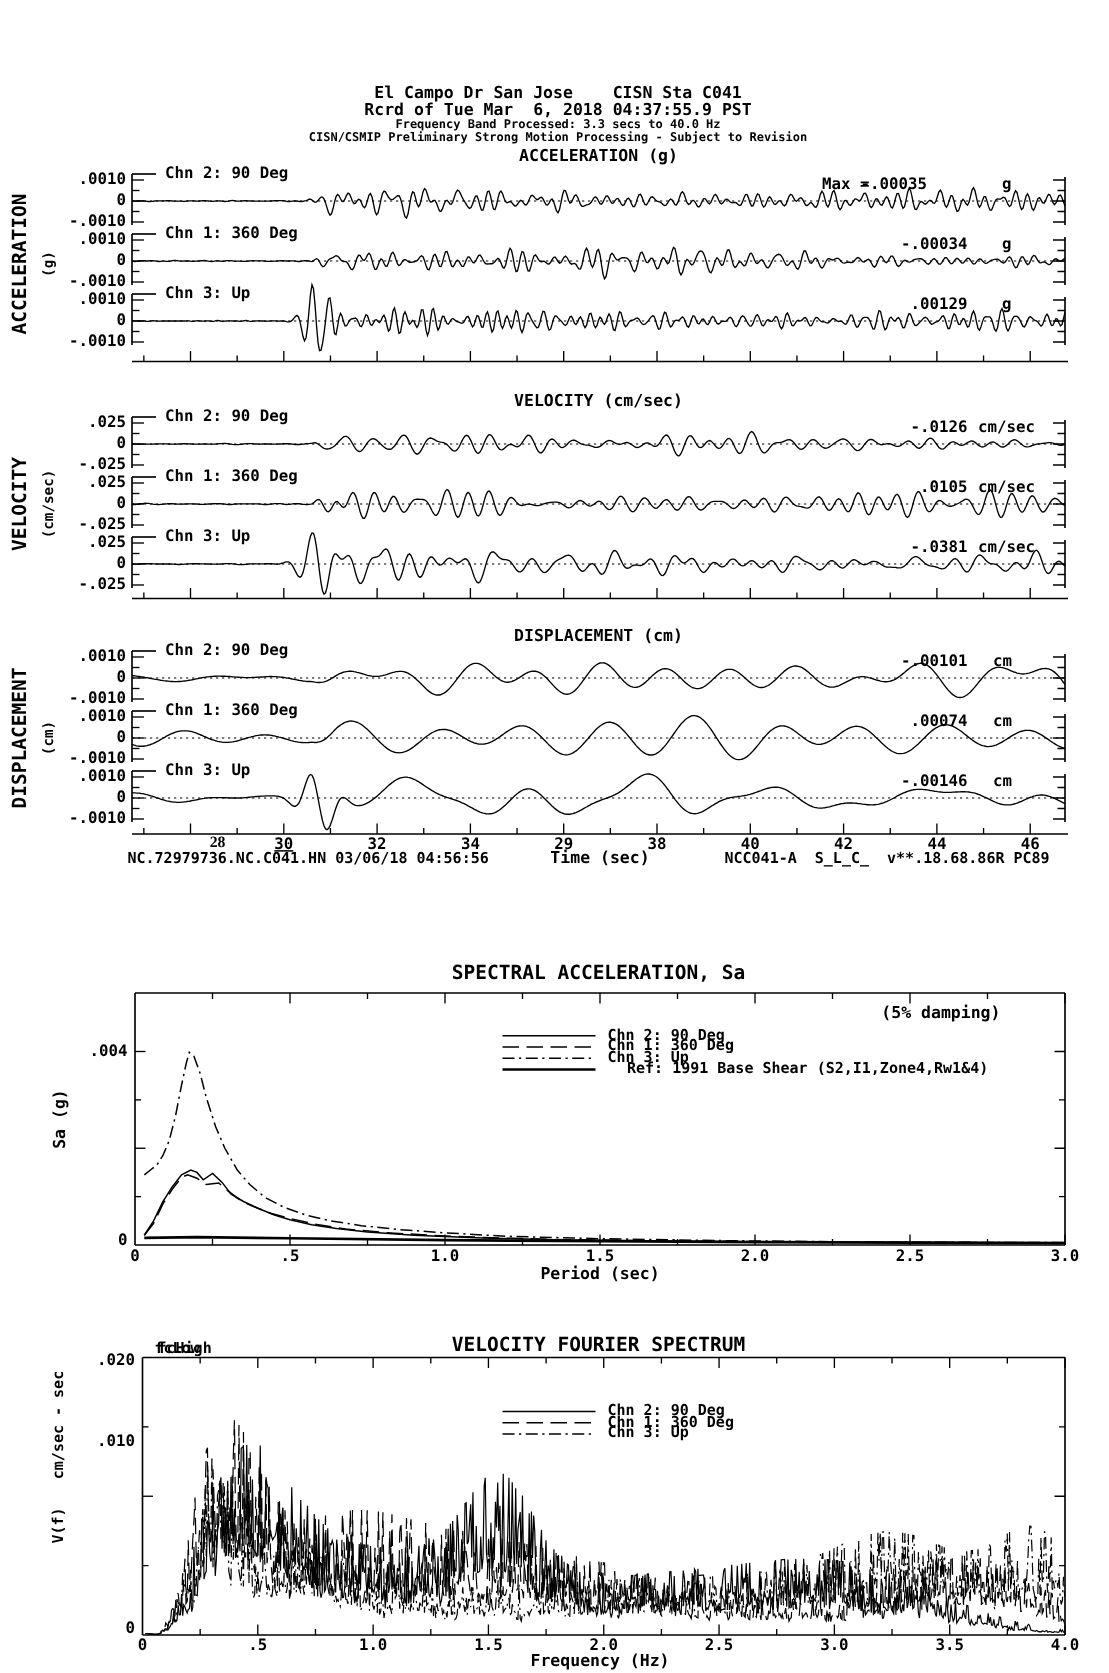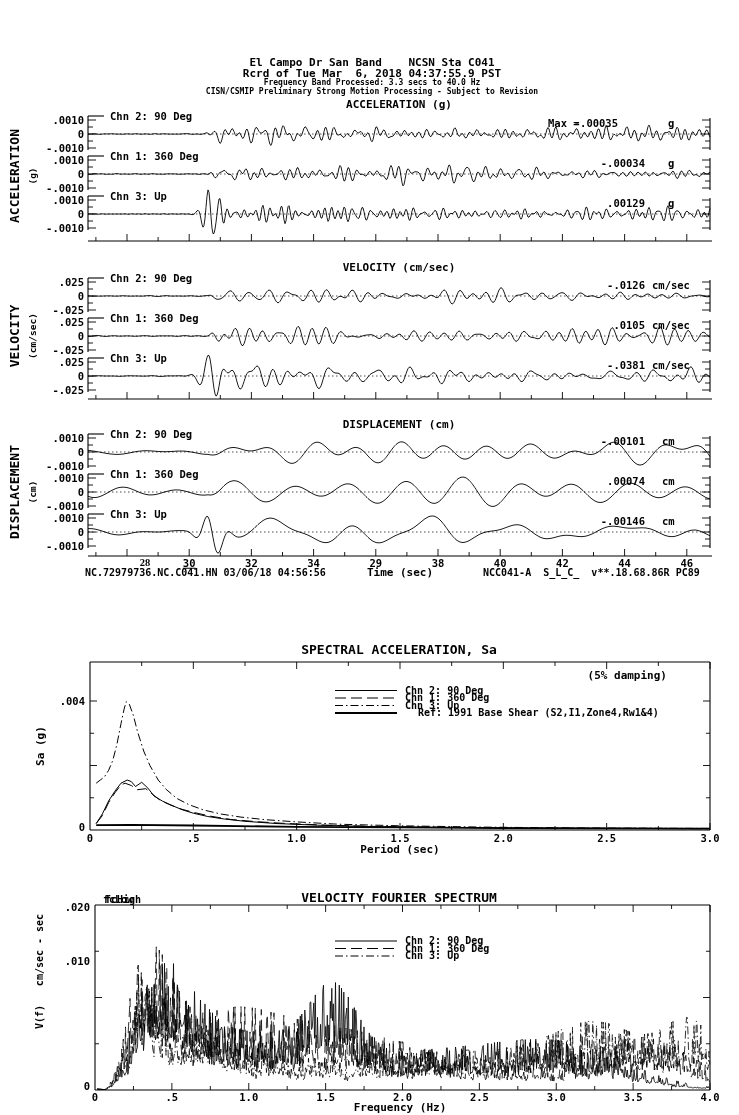--- a/index.html
+++ b/index.html
@@ -316,21 +316,21 @@
         <path d="M97.0 1089.0L103.0 1089.5L103.8 1089.5L104.5 1089.5L105.3 1089.2L106.0 1089.3L106.8 1089.0L107.5 1088.2L108.3 1086.8L109.0 1087.3L109.8 1086.0L110.5 1085.8L111.3 1086.3L112.0 1086.6L112.8 1085.3L113.5 1084.3L114.3 1082.3L115.0 1082.5L115.8 1074.3L116.5 1081.2L117.3 1081.1L118.0 1080.3L118.8 1070.2L119.5 1076.6L120.3 1076.5L121.0 1062.7L121.8 1077.2L122.5 1070.0L123.3 1071.4L124.0 1073.5L124.8 1075.3L125.5 1073.0L126.3 1072.5L127.0 1062.2L127.8 1074.4L128.5 1071.7L129.3 1031.2L130.0 1063.3L130.8 1063.4L131.5 1063.7L132.3 1047.0L133.0 1049.5L133.8 1050.8L134.5 1012.9L135.3 1011.1L136.0 1052.8L136.8 1049.1L137.5 1047.5L138.3 1013.7L139.0 1015.1L139.8 1035.1L140.5 1041.0L141.3 1039.0L142.0 995.8L142.8 1021.4L143.5 1050.6L144.3 1039.0L145.0 1021.0L145.8 1016.0L146.5 990.6L147.3 984.9L148.0 1032.5L148.8 1007.2L149.5 1035.2L150.3 1005.2L151.0 1037.1L151.8 1013.3L152.5 1024.2L153.3 1035.5L154.0 984.6L154.8 1023.9L155.5 1021.5L156.3 1005.8L157.0 1038.5L157.8 1035.2L158.5 1034.0L159.3 1022.3L160.0 1034.2L160.8 965.6L161.5 965.0L162.3 964.5L163.0 1019.3L163.8 1011.7L164.5 963.3L165.3 1024.4L166.0 993.2L166.8 1029.6L167.5 1023.5L168.3 986.4L169.0 1032.7L169.8 1034.2L170.5 1035.4L171.3 1037.9L172.0 1029.7L172.8 1013.9L173.5 963.6L174.3 1036.4L175.0 1039.7L175.8 1019.1L176.5 1032.1L177.3 984.8L178.0 989.5L178.8 992.3L179.5 1028.4L180.3 1020.0L181.0 1024.2L181.8 1026.6L182.5 1025.0L183.3 1024.2L184.0 1021.8L184.8 1015.1L185.5 1032.6L186.3 1000.8L187.0 1047.1L187.8 1012.6L188.5 1005.2L189.3 1036.6L190.0 1046.2L190.8 1048.4L191.5 1051.7L192.3 1040.0L193.0 1045.9L193.8 1040.4L194.5 991.5L195.3 1030.8L196.0 1040.5L196.8 1040.6L197.5 1018.8L198.3 1035.1L199.0 1042.7L199.8 1044.0L200.5 1000.0L201.3 1042.7L202.0 1044.6L202.8 1046.7L203.5 1041.7L204.3 1024.3L205.0 1003.9L205.8 1049.7L206.5 1056.6L207.3 1044.5L208.0 1041.1L208.8 1058.8L209.5 1009.3L210.3 1056.7L211.0 1023.0L211.8 1064.3L212.5 1012.8L213.3 1060.5L214.0 1065.1L214.8 1061.7L215.5 1016.0L216.3 1061.1L217.0 1059.8L217.8 1047.5L218.5 1018.8L219.3 1054.8L220.0 1029.1L220.8 1029.8L221.5 1027.0L222.3 1029.7L223.0 1055.3L223.8 1061.6L224.5 1028.8L225.3 1037.7L226.0 1053.2L226.8 1060.3L227.5 1040.7L228.3 1065.0L229.0 1064.9L229.8 1058.9L230.5 1047.6L231.3 1058.0L232.0 1027.1L232.8 1045.0L233.5 1063.5L234.3 1054.9L235.0 1028.2L235.8 1063.0L236.5 1068.8L237.3 1064.1L238.0 1068.3L238.8 1059.5L239.5 1029.4L240.3 1059.7L241.0 1029.7L241.8 1047.9L242.5 1030.0L243.3 1030.1L244.0 1053.2L244.8 1064.5L245.5 1051.6L246.3 1059.5L247.0 1030.7L247.8 1061.8L248.5 1059.5L249.3 1061.6L250.0 1057.6L250.8 1055.9L251.5 1058.8L252.3 1048.9L253.0 1060.0L253.8 1031.3L254.5 1067.1L255.3 1065.7L256.0 1056.5L256.8 1071.2L257.5 1065.2L258.3 1044.2L259.0 1061.9L259.8 1057.1L260.5 1031.7L261.3 1059.6L262.0 1049.0L262.8 1043.0L263.5 1062.7L264.3 1054.1L265.0 1045.3L265.8 1047.4L266.5 1041.9L267.3 1062.4L268.0 1068.4L268.8 1068.9L269.5 1066.1L270.3 1031.7L271.0 1070.8L271.8 1031.7L272.5 1069.0L273.3 1060.2L274.0 1068.4L274.8 1044.8L275.5 1063.8L276.3 1060.8L277.0 1056.7L277.8 1063.2L278.5 1043.5L279.3 1030.5L280.0 1060.0L280.8 1060.8L281.5 1046.5L282.3 1035.2L283.0 1029.4L283.8 1058.4L284.5 1062.0L285.3 1049.2L286.0 1062.7L286.8 1064.9L287.5 1059.8L288.3 1056.4L289.0 1026.3L289.8 1036.6L290.5 1048.8L291.3 1064.6L292.0 1037.5L292.8 1062.6L293.5 1069.5L294.3 1067.0L295.0 1061.0L295.8 1049.4L296.5 1032.0L297.3 1064.1L298.0 1029.4L298.8 1047.3L299.5 1065.7L300.3 1015.9L301.0 1050.9L301.8 1014.0L302.5 1051.9L303.3 1045.2L304.0 1047.7L304.8 1010.0L305.5 1020.2L306.3 1052.2L307.0 1051.6L307.8 1026.2L308.5 1048.0L309.3 1047.0L310.0 1002.4L310.8 1001.9L311.5 1029.4L312.3 1027.5L313.0 1015.2L313.8 1002.9L314.5 1038.3L315.3 994.9L316.0 1045.6L316.8 1047.8L317.5 1017.3L318.3 1048.3L319.0 1048.1L319.8 1047.3L320.5 1024.3L321.3 1046.1L322.0 1039.0L322.8 990.5L323.5 985.2L324.3 1035.2L325.0 1042.0L325.8 1039.2L326.5 1045.8L327.3 1015.2L328.0 1050.9L328.8 1024.9L329.5 1040.0L330.3 1001.2L331.0 1018.3L331.8 988.3L332.5 1020.7L333.3 1003.8L334.0 1052.8L334.8 1022.4L335.5 982.5L336.3 1047.3L337.0 1047.8L337.8 1040.3L338.5 1022.7L339.3 985.1L340.0 1047.0L340.8 1033.5L341.5 988.1L342.3 1033.5L343.0 1043.5L343.8 992.1L344.5 1042.6L345.3 1019.6L346.0 1014.1L346.8 1008.0L347.5 1044.8L348.3 997.0L349.0 1040.1L349.8 1046.0L350.5 1053.6L351.3 1053.9L352.0 1061.9L352.8 1008.8L353.5 1054.4L354.3 1007.6L355.0 1038.6L355.8 1010.3L356.5 1020.9L357.3 1052.1L358.0 1066.8L358.8 1061.5L359.5 1064.5L360.3 1032.5L361.0 1019.9L361.8 1063.1L362.5 1057.5L363.3 1044.6L364.0 1026.9L364.8 1057.0L365.5 1043.7L366.3 1047.8L367.0 1062.1L367.8 1052.1L368.5 1064.8L369.3 1032.9L370.0 1065.0L370.8 1061.1L371.5 1051.7L372.3 1036.7L373.0 1056.7L373.8 1065.8L374.5 1067.5L375.3 1067.8L376.0 1053.1L376.8 1058.4L377.5 1058.2L378.3 1042.8L379.0 1043.4L379.8 1068.5L380.5 1046.9L381.3 1060.8L382.0 1053.0L382.8 1065.3L383.5 1048.7L384.3 1069.4L385.0 1067.5L385.8 1072.0L386.5 1048.0L387.3 1071.1L388.0 1065.8L388.8 1067.0L389.5 1075.0L390.3 1064.9L391.0 1066.9L391.8 1076.6L392.5 1065.6L393.3 1075.0L394.0 1071.2L394.8 1074.3L395.5 1071.3L396.3 1072.0L397.0 1072.8L397.8 1077.1L398.5 1075.0L399.3 1051.3L400.0 1065.9L400.8 1076.4L401.5 1073.7L402.3 1051.2L403.0 1073.5L403.8 1075.2L404.5 1074.2L405.3 1071.2L406.0 1067.7L406.8 1075.0L407.5 1078.4L408.3 1074.8L409.0 1060.2L409.8 1072.5L410.5 1073.4L411.3 1066.5L412.0 1064.6L412.8 1075.1L413.5 1073.5L414.3 1076.4L415.0 1069.1L415.8 1072.2L416.5 1072.2L417.3 1060.4L418.0 1075.0L418.8 1074.9L419.5 1066.4L420.3 1067.2L421.0 1050.4L421.8 1050.3L422.5 1060.7L423.3 1050.2L424.0 1050.1L424.8 1050.0L425.5 1075.6L426.3 1069.1L427.0 1071.7L427.8 1069.3L428.5 1050.5L429.3 1070.1L430.0 1049.7L430.8 1064.3L431.5 1049.4L432.3 1049.3L433.0 1065.6L433.8 1052.6L434.5 1067.4L435.3 1067.3L436.0 1071.8L436.8 1069.9L437.5 1070.2L438.3 1072.5L439.0 1072.3L439.8 1072.9L440.5 1066.6L441.3 1068.1L442.0 1068.8L442.8 1055.2L443.5 1067.6L444.3 1069.9L445.0 1059.0L445.8 1068.3L446.5 1047.9L447.3 1047.8L448.0 1062.4L448.8 1072.3L449.5 1050.6L450.3 1077.4L451.0 1068.9L451.8 1068.3L452.5 1068.6L453.3 1074.7L454.0 1076.6L454.8 1061.8L455.5 1047.0L456.3 1052.2L457.0 1065.0L457.8 1066.2L458.5 1064.7L459.3 1069.8L460.0 1058.8L460.8 1067.6L461.5 1048.8L462.3 1069.7L463.0 1046.1L463.8 1047.5L464.5 1067.2L465.3 1045.8L466.0 1069.4L466.8 1071.1L467.5 1056.4L468.3 1064.8L469.0 1058.8L469.8 1051.7L470.5 1074.0L471.3 1072.0L472.0 1072.8L472.8 1070.3L473.5 1067.1L474.3 1066.8L475.0 1070.1L475.8 1067.9L476.5 1074.2L477.3 1072.3L478.0 1072.4L478.8 1073.7L479.5 1070.4L480.3 1075.3L481.0 1061.7L481.8 1053.1L482.5 1047.2L483.3 1045.5L484.0 1066.9L484.8 1068.6L485.5 1058.6L486.3 1061.7L487.0 1061.1L487.8 1043.2L488.5 1062.4L489.3 1061.8L490.0 1064.5L490.8 1069.6L491.5 1043.8L492.3 1061.7L493.0 1065.3L493.8 1061.5L494.5 1042.5L495.3 1059.5L496.0 1051.9L496.8 1055.2L497.5 1042.1L498.3 1071.2L499.0 1067.5L499.8 1041.9L500.5 1066.7L501.3 1059.2L502.0 1063.9L502.8 1064.4L503.5 1063.1L504.3 1069.0L505.0 1065.5L505.8 1067.3L506.5 1047.5L507.3 1064.4L508.0 1072.6L508.8 1067.2L509.5 1060.7L510.3 1064.1L511.0 1065.8L511.8 1070.5L512.5 1066.0L513.3 1059.6L514.0 1067.3L514.8 1070.9L515.5 1073.2L516.3 1042.3L517.0 1040.2L517.8 1064.8L518.5 1074.7L519.3 1065.2L520.0 1059.9L520.8 1039.9L521.5 1039.8L522.3 1039.8L523.0 1039.7L523.8 1052.4L524.5 1071.1L525.3 1039.6L526.0 1071.8L526.8 1070.5L527.5 1046.5L528.3 1050.7L529.0 1062.1L529.8 1065.0L530.5 1039.4L531.3 1064.8L532.0 1063.0L532.8 1047.9L533.5 1069.2L534.3 1059.2L535.0 1062.2L535.8 1039.2L536.5 1068.5L537.3 1054.4L538.0 1063.6L538.8 1061.7L539.5 1047.3L540.3 1063.9L541.0 1065.7L541.8 1064.2L542.5 1067.4L543.3 1065.8L544.0 1064.8L544.8 1049.6L545.5 1060.3L546.3 1043.0L547.0 1071.1L547.8 1053.7L548.5 1061.4L549.3 1067.7L550.0 1039.6L550.8 1070.1L551.5 1039.8L552.3 1039.8L553.0 1072.7L553.8 1066.6L554.5 1052.9L555.3 1040.1L556.0 1066.6L556.8 1064.7L557.5 1040.4L558.3 1040.5L559.0 1058.6L559.8 1040.7L560.5 1065.0L561.3 1040.9L562.0 1041.0L562.8 1067.2L563.5 1068.7L564.3 1067.7L565.0 1062.1L565.8 1064.4L566.5 1041.7L567.3 1061.9L568.0 1046.5L568.8 1064.1L569.5 1061.2L570.3 1063.0L571.0 1051.0L571.8 1066.8L572.5 1072.8L573.3 1048.3L574.0 1073.3L574.8 1073.6L575.5 1056.7L576.3 1070.1L577.0 1071.4L577.8 1068.0L578.5 1069.3L579.3 1068.9L580.0 1046.1L580.8 1074.2L581.5 1050.0L582.3 1064.6L583.0 1075.9L583.8 1074.0L584.5 1073.5L585.3 1071.9L586.0 1068.9L586.8 1076.7L587.5 1052.5L588.3 1056.9L589.0 1071.6L589.8 1071.4L590.5 1072.6L591.3 1073.8L592.0 1073.4L592.8 1048.9L593.5 1067.4L594.3 1072.9L595.0 1074.2L595.8 1075.8L596.5 1064.5L597.3 1071.2L598.0 1073.5L598.8 1072.4L599.5 1056.9L600.3 1073.1L601.0 1075.3L601.8 1069.5L602.5 1074.1L603.3 1061.1L604.0 1058.1L604.8 1072.0L605.5 1068.2L606.3 1057.4L607.0 1070.6L607.8 1056.6L608.5 1072.4L609.3 1071.6L610.0 1064.0L610.8 1065.6L611.5 1063.5L612.3 1075.6L613.0 1078.7L613.8 1066.0L614.5 1057.6L615.3 1066.3L616.0 1058.2L616.8 1059.5L617.5 1071.3L618.3 1074.9L619.0 1061.2L619.8 1065.9L620.5 1070.4L621.3 1068.9L622.0 1072.8L622.8 1069.5L623.5 1075.9L624.3 1077.6L625.0 1066.7L625.8 1071.2L626.5 1076.9L627.3 1070.0L628.0 1077.3L628.8 1078.6L629.5 1075.4L630.3 1076.9L631.0 1064.7L631.8 1073.7L632.5 1081.7L633.3 1080.7L634.0 1069.7L634.8 1077.5L635.5 1080.7L636.3 1078.9L637.0 1067.2L637.8 1082.0L638.5 1080.9L639.3 1079.4L640.0 1078.1L640.8 1078.9L641.5 1078.1L642.3 1073.2L643.0 1077.1L643.8 1079.2L644.5 1070.3L645.3 1070.6L646.0 1081.4L646.8 1083.1L647.5 1080.0L648.3 1081.8L649.0 1083.1L649.8 1083.4L650.5 1081.7L651.3 1082.3L652.0 1077.5L652.8 1078.7L653.5 1076.5L654.3 1081.2L655.0 1082.4L655.8 1082.7L656.5 1082.1L657.3 1082.3L658.0 1082.8L658.8 1075.5L659.5 1082.0L660.3 1078.0L661.0 1083.5L661.8 1083.5L662.5 1079.6L663.3 1084.3L664.0 1085.2L664.8 1082.8L665.5 1083.3L666.3 1077.9L667.0 1078.3L667.8 1083.3L668.5 1085.2L669.3 1084.2L670.0 1084.2L670.8 1084.7L671.5 1083.9L672.3 1086.4L673.0 1084.6L673.8 1086.3L674.5 1084.7L675.3 1086.7L676.0 1087.0L676.8 1080.8L677.5 1083.4L678.3 1081.2L679.0 1086.5L679.8 1086.6L680.5 1086.4L681.3 1086.1L682.0 1085.7L682.8 1086.9L683.5 1084.7L684.3 1086.2L685.0 1083.6L685.8 1082.9L686.5 1084.1L687.3 1086.7L688.0 1086.9L688.8 1087.3L689.5 1087.2L690.3 1087.5L691.0 1087.0L691.8 1087.4L692.5 1087.9L693.3 1087.8L694.0 1088.0L694.8 1087.2L695.5 1087.4L696.3 1087.9L697.0 1087.3L697.8 1087.0L698.5 1088.2L699.3 1087.8L700.0 1087.8L700.8 1087.9L701.5 1088.2L702.3 1088.2L703.0 1087.7L703.8 1088.0L704.5 1087.9L705.3 1088.3L706.0 1088.0L706.8 1086.4L707.5 1087.9L708.3 1086.6L709.0 1088.1L709.8 1088.1" stroke-width="0.8" fill="none"></path>
         <path d="M97.0 1089.0L103.0 1089.5L103.8 1089.5L104.5 1089.5L105.3 1089.4L106.0 1089.2L106.8 1088.8L107.5 1088.7L108.3 1087.8L109.0 1087.9L109.8 1086.0L110.5 1082.0L111.3 1083.0L112.0 1084.5L112.8 1080.6L113.5 1083.2L114.3 1073.7L115.0 1072.5L115.8 1072.7L116.5 1079.1L117.3 1064.6L118.0 1062.0L118.8 1062.5L119.5 1069.5L120.3 1070.7L121.0 1066.4L121.8 1063.2L122.5 1053.0L123.3 1039.1L124.0 1069.0L124.8 1067.5L125.5 1026.9L126.3 1059.0L127.0 1061.3L127.8 1041.0L128.5 1026.8L129.3 1013.7L130.0 998.4L130.8 1036.7L131.5 1044.0L132.3 1032.7L133.0 1020.2L133.8 1029.9L134.5 1028.0L135.3 1044.5L136.0 1041.4L136.8 995.3L137.5 967.2L138.3 965.1L139.0 1011.4L139.8 1018.7L140.5 1028.3L141.3 1017.7L142.0 979.5L142.8 1002.1L143.5 1016.5L144.3 1029.8L145.0 1018.5L145.8 1001.8L146.5 996.5L147.3 989.3L148.0 1010.3L148.8 988.7L149.5 1025.0L150.3 1037.7L151.0 1020.6L151.8 988.2L152.5 1026.9L153.3 1004.8L154.0 1016.0L154.8 1024.3L155.5 972.1L156.3 946.8L157.0 1009.7L157.8 1035.1L158.5 1032.5L159.3 950.0L160.0 1021.2L160.8 1009.5L161.5 1026.6L162.3 954.6L163.0 1037.9L163.8 1037.9L164.5 997.5L165.3 1046.1L166.0 968.3L166.8 967.8L167.5 1040.3L168.3 1022.1L169.0 1042.3L169.8 1048.7L170.5 997.8L171.3 1014.6L172.0 1037.5L172.8 976.8L173.5 1043.0L174.3 980.1L175.0 1039.6L175.8 1030.4L176.5 1031.2L177.3 986.6L178.0 1042.1L178.8 1035.1L179.5 991.2L180.3 1035.4L181.0 1045.9L181.8 1055.3L182.5 1043.4L183.3 1058.5L184.0 1033.3L184.8 1054.0L185.5 1001.3L186.3 1042.9L187.0 1009.2L187.8 1030.7L188.5 1005.2L189.3 1055.1L190.0 1006.8L190.8 1049.5L191.5 1014.4L192.3 1040.2L193.0 1065.8L193.8 1061.9L194.5 1033.7L195.3 1036.8L196.0 1014.9L196.8 1054.7L197.5 1050.7L198.3 1050.5L199.0 1058.5L199.8 1058.8L200.5 1050.0L201.3 1053.6L202.0 1052.8L202.8 1012.8L203.5 1035.1L204.3 1056.3L205.0 1038.1L205.8 1051.5L206.5 1056.4L207.3 1052.0L208.0 1029.9L208.8 1039.2L209.5 1064.1L210.3 1012.0L211.0 1060.7L211.8 1051.6L212.5 1057.0L213.3 1059.5L214.0 1056.0L214.8 1039.9L215.5 1035.3L216.3 1055.1L217.0 1010.3L217.8 1049.7L218.5 1057.6L219.3 1062.1L220.0 1061.2L220.8 1049.0L221.5 1058.7L222.3 1063.6L223.0 1057.2L223.8 1048.6L224.5 1024.2L225.3 1055.2L226.0 1053.2L226.8 1049.9L227.5 1050.3L228.3 1008.8L229.0 1022.7L229.8 1037.9L230.5 1046.8L231.3 1021.0L232.0 1026.2L232.8 1039.6L233.5 1006.9L234.3 1043.6L235.0 1006.7L235.8 1061.3L236.5 1065.4L237.3 1043.3L238.0 1061.2L238.8 1049.8L239.5 1056.7L240.3 1040.2L241.0 1006.6L241.8 1042.9L242.5 1045.2L243.3 1050.8L244.0 1039.4L244.8 1006.8L245.5 1045.1L246.3 1046.7L247.0 1045.0L247.8 1053.4L248.5 1057.3L249.3 1057.1L250.0 1031.9L250.8 1044.6L251.5 1059.0L252.3 1007.7L253.0 1049.1L253.8 1043.4L254.5 1041.3L255.3 1008.2L256.0 1056.1L256.8 1054.2L257.5 1058.3L258.3 1042.9L259.0 1055.6L259.8 1020.6L260.5 1050.1L261.3 1009.5L262.0 1052.1L262.8 1059.3L263.5 1053.4L264.3 1057.3L265.0 1049.7L265.8 1058.4L266.5 1021.4L267.3 1014.6L268.0 1036.5L268.8 1057.9L269.5 1054.7L270.3 1053.1L271.0 1012.0L271.8 1033.7L272.5 1050.7L273.3 1021.9L274.0 1012.8L274.8 1053.8L275.5 1055.9L276.3 1057.3L277.0 1052.4L277.8 1051.9L278.5 1046.7L279.3 1054.0L280.0 1058.0L280.8 1045.9L281.5 1041.5L282.3 1054.2L283.0 1061.2L283.8 1015.3L284.5 1045.0L285.3 1053.0L286.0 1023.4L286.8 1049.7L287.5 1047.4L288.3 1026.8L289.0 1042.1L289.8 1049.1L290.5 1055.4L291.3 1063.3L292.0 1056.5L292.8 1058.9L293.5 1059.4L294.3 1023.1L295.0 1057.3L295.8 1063.8L296.5 1058.8L297.3 1019.1L298.0 1061.1L298.8 1018.7L299.5 1058.6L300.3 1067.2L301.0 1062.5L301.8 1056.9L302.5 1019.5L303.3 1063.5L304.0 1057.3L304.8 1054.7L305.5 1056.4L306.3 1048.4L307.0 1054.5L307.8 1040.9L308.5 1020.7L309.3 1054.0L310.0 1030.0L310.8 1034.7L311.5 1040.5L312.3 1052.3L313.0 1056.6L313.8 1064.7L314.5 1058.1L315.3 1060.9L316.0 1035.0L316.8 1037.4L317.5 1051.5L318.3 1064.8L319.0 1062.4L319.8 1063.6L320.5 1070.5L321.3 1062.6L322.0 1066.4L322.8 1062.8L323.5 1067.6L324.3 1068.2L325.0 1046.9L325.8 1023.9L326.5 1062.4L327.3 1068.3L328.0 1060.4L328.8 1038.3L329.5 1053.2L330.3 1055.3L331.0 1044.7L331.8 1061.0L332.5 1041.8L333.3 1052.3L334.0 1062.5L334.8 1025.7L335.5 1062.5L336.3 1063.6L337.0 1063.2L337.8 1059.8L338.5 1058.8L339.3 1026.6L340.0 1068.2L340.8 1027.0L341.5 1061.8L342.3 1054.1L343.0 1038.2L343.8 1060.4L344.5 1060.0L345.3 1058.9L346.0 1028.1L346.8 1045.2L347.5 1059.5L348.3 1060.3L349.0 1065.5L349.8 1029.0L350.5 1040.8L351.3 1029.3L352.0 1056.6L352.8 1057.1L353.5 1065.4L354.3 1036.6L355.0 1062.3L355.8 1050.6L356.5 1061.9L357.3 1030.7L358.0 1062.2L358.8 1064.6L359.5 1069.2L360.3 1070.2L361.0 1063.0L361.8 1031.8L362.5 1061.2L363.3 1050.7L364.0 1043.2L364.8 1069.0L365.5 1070.1L366.3 1048.7L367.0 1038.9L367.8 1068.0L368.5 1066.2L369.3 1050.6L370.0 1067.2L370.8 1034.1L371.5 1034.3L372.3 1061.8L373.0 1045.9L373.8 1058.8L374.5 1035.0L375.3 1071.0L376.0 1040.7L376.8 1064.5L377.5 1062.9L378.3 1054.4L379.0 1049.8L379.8 1057.1L380.5 1055.0L381.3 1053.6L382.0 1045.7L382.8 1039.8L383.5 1068.5L384.3 1037.5L385.0 1068.8L385.8 1068.1L386.5 1064.3L387.3 1063.5L388.0 1059.3L388.8 1066.1L389.5 1043.6L390.3 1061.5L391.0 1062.6L391.8 1057.5L392.5 1065.5L393.3 1039.7L394.0 1069.7L394.8 1068.0L395.5 1067.3L396.3 1052.3L397.0 1063.7L397.8 1058.1L398.5 1060.0L399.3 1041.1L400.0 1060.9L400.8 1041.5L401.5 1061.8L402.3 1041.8L403.0 1042.0L403.8 1066.3L404.5 1055.9L405.3 1068.1L406.0 1072.8L406.8 1068.2L407.5 1067.2L408.3 1068.5L409.0 1066.7L409.8 1047.4L410.5 1068.1L411.3 1052.7L412.0 1066.1L412.8 1064.9L413.5 1066.5L414.3 1055.8L415.0 1061.8L415.8 1066.2L416.5 1053.4L417.3 1067.5L418.0 1058.6L418.8 1066.7L419.5 1057.7L420.3 1057.3L421.0 1066.7L421.8 1072.4L422.5 1068.4L423.3 1068.6L424.0 1060.4L424.8 1048.9L425.5 1064.0L426.3 1062.3L427.0 1064.5L427.8 1053.0L428.5 1060.5L429.3 1060.1L430.0 1059.2L430.8 1056.7L431.5 1065.9L432.3 1067.8L433.0 1062.3L433.8 1071.0L434.5 1073.3L435.3 1059.0L436.0 1067.6L436.8 1051.7L437.5 1074.8L438.3 1072.5L439.0 1061.2L439.8 1078.3L440.5 1075.8L441.3 1069.0L442.0 1059.9L442.8 1074.3L443.5 1068.4L444.3 1069.9L445.0 1060.5L445.8 1075.3L446.5 1075.0L447.3 1069.8L448.0 1075.3L448.8 1073.7L449.5 1075.8L450.3 1063.7L451.0 1071.3L451.8 1073.6L452.5 1073.1L453.3 1064.4L454.0 1063.4L454.8 1061.4L455.5 1067.3L456.3 1074.0L457.0 1076.6L457.8 1063.9L458.5 1054.3L459.3 1054.5L460.0 1077.9L460.8 1077.2L461.5 1075.5L462.3 1058.1L463.0 1055.3L463.8 1055.5L464.5 1056.6L465.3 1070.9L466.0 1070.2L466.8 1056.2L467.5 1056.3L468.3 1072.7L469.0 1074.4L469.8 1077.2L470.5 1079.4L471.3 1077.1L472.0 1078.6L472.8 1080.1L473.5 1077.5L474.3 1061.5L475.0 1068.7L475.8 1069.2L476.5 1067.7L477.3 1070.4L478.0 1078.2L478.8 1076.4L479.5 1074.6L480.3 1074.2L481.0 1073.2L481.8 1073.1L482.5 1072.6L483.3 1072.9L484.0 1059.9L484.8 1076.8L485.5 1079.7L486.3 1078.5L487.0 1068.0L487.8 1075.0L488.5 1078.1L489.3 1077.6L490.0 1075.6L490.8 1076.3L491.5 1072.6L492.3 1061.6L493.0 1076.3L493.8 1074.0L494.5 1077.9L495.3 1062.2L496.0 1077.2L496.8 1078.2L497.5 1070.9L498.3 1076.6L499.0 1079.3L499.8 1079.8L500.5 1066.5L501.3 1065.7L502.0 1078.7L502.8 1070.0L503.5 1077.1L504.3 1078.1L505.0 1063.9L505.8 1076.4L506.5 1074.6L507.3 1080.0L508.0 1066.5L508.8 1078.5L509.5 1077.8L510.3 1076.5L511.0 1079.6L511.8 1079.3L512.5 1073.8L513.3 1078.3L514.0 1066.8L514.8 1065.2L515.5 1076.9L516.3 1076.1L517.0 1078.2L517.8 1076.8L518.5 1065.5L519.3 1076.6L520.0 1076.0L520.8 1078.4L521.5 1076.2L522.3 1080.2L523.0 1076.1L523.8 1072.0L524.5 1079.1L525.3 1075.3L526.0 1080.7L526.8 1079.0L527.5 1078.5L528.3 1066.0L529.0 1074.1L529.8 1066.0L530.5 1069.2L531.3 1072.8L532.0 1072.6L532.8 1077.2L533.5 1068.3L534.3 1071.1L535.0 1078.6L535.8 1077.2L536.5 1076.3L537.3 1075.2L538.0 1076.4L538.8 1079.5L539.5 1078.3L540.3 1079.8L541.0 1076.2L541.8 1065.5L542.5 1077.2L543.3 1071.8L544.0 1076.4L544.8 1078.2L545.5 1076.4L546.3 1069.5L547.0 1071.1L547.8 1077.2L548.5 1064.7L549.3 1064.5L550.0 1079.2L550.8 1080.6L551.5 1071.9L552.3 1081.0L553.0 1072.8L553.8 1081.1L554.5 1077.7L555.3 1076.7L556.0 1077.6L556.8 1077.2L557.5 1075.9L558.3 1078.5L559.0 1077.5L559.8 1069.8L560.5 1078.8L561.3 1079.7L562.0 1061.5L562.8 1080.0L563.5 1079.9L564.3 1081.3L565.0 1064.6L565.8 1069.8L566.5 1071.5L567.3 1065.8L568.0 1059.6L568.8 1074.9L569.5 1059.1L570.3 1072.0L571.0 1071.2L571.8 1064.7L572.5 1070.0L573.3 1074.4L574.0 1075.5L574.8 1057.2L575.5 1078.5L576.3 1069.7L577.0 1076.6L577.8 1075.5L578.5 1073.6L579.3 1073.4L580.0 1076.9L580.8 1076.8L581.5 1054.5L582.3 1077.4L583.0 1065.4L583.8 1072.7L584.5 1061.9L585.3 1075.7L586.0 1074.0L586.8 1070.6L587.5 1062.7L588.3 1078.8L589.0 1078.7L589.8 1073.8L590.5 1050.6L591.3 1069.2L592.0 1067.5L592.8 1073.0L593.5 1055.3L594.3 1053.8L595.0 1074.4L595.8 1069.3L596.5 1047.9L597.3 1076.7L598.0 1059.6L598.8 1072.2L599.5 1069.2L600.3 1046.3L601.0 1068.3L601.8 1065.6L602.5 1056.6L603.3 1046.6L604.0 1065.3L604.8 1066.1L605.5 1044.1L606.3 1046.1L607.0 1043.5L607.8 1043.2L608.5 1043.0L609.3 1068.1L610.0 1064.4L610.8 1052.5L611.5 1066.5L612.3 1067.4L613.0 1067.2L613.8 1058.1L614.5 1073.1L615.3 1044.9L616.0 1069.6L616.8 1047.0L617.5 1061.1L618.3 1065.7L619.0 1056.6L619.8 1067.4L620.5 1065.7L621.3 1060.6L622.0 1038.7L622.8 1065.3L623.5 1047.9L624.3 1038.3L625.0 1064.8L625.8 1061.9L626.5 1063.4L627.3 1050.1L628.0 1037.6L628.8 1043.5L629.5 1059.0L630.3 1050.5L631.0 1069.5L631.8 1071.9L632.5 1063.7L633.3 1068.1L634.0 1037.0L634.8 1036.9L635.5 1070.1L636.3 1068.4L637.0 1066.3L637.8 1065.3L638.5 1068.8L639.3 1069.6L640.0 1069.5L640.8 1067.4L641.5 1037.0L642.3 1072.1L643.0 1037.1L643.8 1065.0L644.5 1061.0L645.3 1047.0L646.0 1060.5L646.8 1067.4L647.5 1048.3L648.3 1058.6L649.0 1039.7L649.8 1063.0L650.5 1063.1L651.3 1057.2L652.0 1050.6L652.8 1051.2L653.5 1038.9L654.3 1070.0L655.0 1054.9L655.8 1055.0L656.5 1065.0L657.3 1070.0L658.0 1043.0L658.8 1065.1L659.5 1055.8L660.3 1066.9L661.0 1065.6L661.8 1047.4L662.5 1067.0L663.3 1068.7L664.0 1042.4L664.8 1046.0L665.5 1065.7L666.3 1058.5L667.0 1043.7L667.8 1063.4L668.5 1068.0L669.3 1071.3L670.0 1045.0L670.8 1065.7L671.5 1068.0L672.3 1061.9L673.0 1063.6L673.8 1068.2L674.5 1047.2L675.3 1047.6L676.0 1048.0L676.8 1070.8L677.5 1062.4L678.3 1060.0L679.0 1066.4L679.8 1058.8L680.5 1074.3L681.3 1074.1L682.0 1072.8L682.8 1070.6L683.5 1052.1L684.3 1071.8L685.0 1059.6L685.8 1055.4L686.5 1062.6L687.3 1071.6L688.0 1069.4L688.8 1070.4L689.5 1072.3L690.3 1064.3L691.0 1077.1L691.8 1076.0L692.5 1073.7L693.3 1074.6L694.0 1058.2L694.8 1075.7L695.5 1074.3L696.3 1063.1L697.0 1060.0L697.8 1078.4L698.5 1075.3L699.3 1061.3L700.0 1076.2L700.8 1062.2L701.5 1062.6L702.3 1079.1L703.0 1078.2L703.8 1079.4L704.5 1075.3L705.3 1064.8L706.0 1081.1L706.8 1076.5L707.5 1080.4L708.3 1079.4L709.0 1080.2L709.8 1082.6" stroke-width="0.8" stroke-dasharray="11,5" fill="none"></path>
         <path d="M97.0 1089.0L103.0 1089.5L103.8 1089.5L104.5 1089.5L105.3 1089.2L106.0 1088.6L106.8 1089.1L107.5 1087.2L108.3 1086.3L109.0 1087.9L109.8 1086.9L110.5 1086.4L111.3 1086.7L112.0 1083.7L112.8 1079.2L113.5 1080.0L114.3 1083.3L115.0 1082.2L115.8 1078.6L116.5 1080.3L117.3 1080.5L118.0 1066.1L118.8 1070.3L119.5 1067.7L120.3 1070.1L121.0 1071.2L121.8 1047.4L122.5 1061.0L123.3 1055.1L124.0 1058.9L124.8 1067.4L125.5 1059.7L126.3 1060.7L127.0 1046.6L127.8 1065.9L128.5 1068.6L129.3 1069.1L130.0 1052.4L130.8 1057.6L131.5 1033.7L132.3 1031.6L133.0 1053.5L133.8 1045.3L134.5 1014.0L135.3 1006.0L136.0 1031.8L136.8 992.7L137.5 1037.4L138.3 974.5L139.0 1002.7L139.8 1029.0L140.5 1025.8L141.3 971.1L142.0 1044.8L142.8 1027.0L143.5 1019.4L144.3 1033.3L145.0 996.9L145.8 993.6L146.5 986.5L147.3 1027.1L148.0 1028.5L148.8 1028.0L149.5 990.9L150.3 1021.0L151.0 1018.5L151.8 987.1L152.5 1047.3L153.3 1051.5L154.0 1057.0L154.8 983.3L155.5 1039.8L156.3 1014.0L157.0 1024.5L157.8 1037.5L158.5 1037.2L159.3 1047.4L160.0 1051.5L160.8 1057.0L161.5 1022.1L162.3 1057.7L163.0 998.5L163.8 1007.1L164.5 1001.6L165.3 1003.0L166.0 1055.3L166.8 1017.5L167.5 1028.2L168.3 1059.3L169.0 1065.2L169.8 1062.7L170.5 1044.3L171.3 1062.9L172.0 1046.4L172.8 1064.6L173.5 1058.7L174.3 1054.3L175.0 1055.2L175.8 1018.3L176.5 1041.6L177.3 1050.7L178.0 1063.0L178.8 1056.2L179.5 1058.8L180.3 1061.6L181.0 1066.2L181.8 1060.3L182.5 1037.2L183.3 1059.3L184.0 1061.7L184.8 1064.4L185.5 1023.7L186.3 1062.0L187.0 1056.4L187.8 1054.7L188.5 1058.0L189.3 1054.7L190.0 1055.4L190.8 1062.0L191.5 1058.6L192.3 1032.9L193.0 1049.8L193.8 1063.6L194.5 1045.6L195.3 1032.4L196.0 1059.8L196.8 1029.8L197.5 1061.6L198.3 1052.7L199.0 1024.8L199.8 1058.9L200.5 1062.3L201.3 1024.9L202.0 1057.5L202.8 1063.2L203.5 1049.6L204.3 1032.5L205.0 1048.4L205.8 1052.3L206.5 1025.6L207.3 1051.6L208.0 1062.3L208.8 1044.1L209.5 1050.5L210.3 1046.3L211.0 1033.6L211.8 1053.3L212.5 1052.6L213.3 1044.7L214.0 1037.8L214.8 1053.1L215.5 1052.8L216.3 1048.1L217.0 1028.4L217.8 1053.7L218.5 1056.1L219.3 1034.1L220.0 1063.8L220.8 1056.0L221.5 1064.1L222.3 1064.4L223.0 1067.9L223.8 1063.9L224.5 1067.6L225.3 1066.3L226.0 1069.3L226.8 1071.1L227.5 1063.8L228.3 1033.4L229.0 1043.5L229.8 1051.7L230.5 1066.1L231.3 1066.4L232.0 1070.6L232.8 1050.5L233.5 1054.7L234.3 1069.9L235.0 1042.6L235.8 1046.6L236.5 1048.5L237.3 1068.5L238.0 1070.0L238.8 1066.1L239.5 1041.4L240.3 1073.9L241.0 1072.0L241.8 1068.8L242.5 1067.0L243.3 1059.3L244.0 1068.8L244.8 1065.8L245.5 1044.0L246.3 1073.8L247.0 1053.8L247.8 1054.5L248.5 1069.9L249.3 1073.1L250.0 1069.1L250.8 1060.8L251.5 1075.3L252.3 1051.3L253.0 1076.3L253.8 1074.4L254.5 1061.7L255.3 1068.5L256.0 1078.6L256.8 1073.3L257.5 1048.5L258.3 1072.2L259.0 1073.8L259.8 1070.1L260.5 1073.2L261.3 1076.2L262.0 1051.3L262.8 1057.5L263.5 1065.3L264.3 1063.5L265.0 1051.5L265.8 1059.3L266.5 1072.5L267.3 1052.2L268.0 1062.9L268.8 1075.7L269.5 1061.7L270.3 1072.5L271.0 1060.9L271.8 1056.9L272.5 1072.6L273.3 1075.2L274.0 1069.0L274.8 1072.6L275.5 1073.7L276.3 1054.7L277.0 1064.4L277.8 1069.1L278.5 1073.6L279.3 1073.5L280.0 1067.1L280.8 1072.1L281.5 1071.3L282.3 1055.8L283.0 1075.2L283.8 1056.1L284.5 1070.1L285.3 1068.9L286.0 1073.5L286.8 1071.2L287.5 1075.1L288.3 1058.6L289.0 1077.4L289.8 1069.9L290.5 1078.8L291.3 1069.0L292.0 1073.7L292.8 1073.8L293.5 1070.1L294.3 1069.3L295.0 1075.7L295.8 1073.8L296.5 1079.4L297.3 1075.1L298.0 1078.3L298.8 1067.1L299.5 1071.2L300.3 1057.4L301.0 1076.1L301.8 1076.1L302.5 1057.4L303.3 1079.6L304.0 1079.0L304.8 1076.2L305.5 1066.3L306.3 1072.2L307.0 1069.1L307.8 1068.4L308.5 1058.2L309.3 1070.8L310.0 1074.6L310.8 1064.5L311.5 1076.5L312.3 1066.4L313.0 1066.3L313.8 1071.4L314.5 1067.8L315.3 1061.3L316.0 1075.8L316.8 1072.2L317.5 1073.3L318.3 1071.6L319.0 1062.0L319.8 1076.3L320.5 1069.6L321.3 1073.4L322.0 1074.2L322.8 1077.6L323.5 1074.3L324.3 1068.4L325.0 1056.9L325.8 1075.6L326.5 1070.8L327.3 1062.1L328.0 1071.3L328.8 1073.5L329.5 1077.1L330.3 1072.9L331.0 1062.0L331.8 1056.6L332.5 1071.9L333.3 1057.7L334.0 1069.3L334.8 1060.0L335.5 1074.9L336.3 1073.3L337.0 1072.3L337.8 1073.0L338.5 1067.7L339.3 1065.3L340.0 1075.0L340.8 1077.8L341.5 1069.5L342.3 1072.0L343.0 1074.4L343.8 1075.2L344.5 1079.5L345.3 1079.6L346.0 1055.9L346.8 1079.0L347.5 1080.8L348.3 1075.8L349.0 1075.4L349.8 1077.2L350.5 1077.1L351.3 1074.8L352.0 1074.5L352.8 1076.9L353.5 1074.7L354.3 1073.4L355.0 1070.0L355.8 1070.5L356.5 1068.6L357.3 1055.4L358.0 1074.5L358.8 1074.5L359.5 1074.0L360.3 1076.5L361.0 1058.9L361.8 1059.4L362.5 1077.0L363.3 1073.6L364.0 1064.4L364.8 1055.1L365.5 1074.2L366.3 1076.0L367.0 1055.2L367.8 1072.3L368.5 1070.4L369.3 1072.9L370.0 1065.7L370.8 1068.1L371.5 1063.2L372.3 1073.8L373.0 1075.7L373.8 1074.5L374.5 1073.4L375.3 1054.7L376.0 1069.1L376.8 1077.7L377.5 1069.2L378.3 1071.5L379.0 1077.3L379.8 1078.9L380.5 1061.4L381.3 1065.5L382.0 1067.8L382.8 1075.9L383.5 1063.2L384.3 1069.6L385.0 1054.3L385.8 1076.4L386.5 1070.9L387.3 1076.1L388.0 1076.0L388.8 1073.8L389.5 1067.9L390.3 1068.0L391.0 1061.7L391.8 1072.3L392.5 1053.9L393.3 1070.9L394.0 1073.2L394.8 1074.5L395.5 1075.1L396.3 1071.7L397.0 1073.6L397.8 1070.7L398.5 1073.0L399.3 1062.7L400.0 1071.7L400.8 1074.0L401.5 1072.0L402.3 1075.6L403.0 1074.4L403.8 1066.9L404.5 1067.7L405.3 1066.2L406.0 1053.2L406.8 1073.3L407.5 1053.1L408.3 1073.1L409.0 1070.9L409.8 1072.9L410.5 1072.7L411.3 1069.3L412.0 1080.1L412.8 1076.8L413.5 1052.8L414.3 1071.7L415.0 1070.1L415.8 1072.2L416.5 1056.1L417.3 1062.5L418.0 1072.2L418.8 1065.1L419.5 1073.4L420.3 1069.4L421.0 1052.4L421.8 1075.6L422.5 1057.7L423.3 1069.6L424.0 1071.3L424.8 1064.5L425.5 1055.5L426.3 1052.1L427.0 1074.4L427.8 1052.0L428.5 1073.4L429.3 1074.3L430.0 1051.9L430.8 1069.4L431.5 1064.3L432.3 1051.7L433.0 1051.7L433.8 1073.1L434.5 1074.6L435.3 1056.8L436.0 1074.9L436.8 1075.3L437.5 1071.6L438.3 1060.5L439.0 1070.9L439.8 1071.8L440.5 1075.9L441.3 1077.6L442.0 1060.2L442.8 1071.9L443.5 1070.0L444.3 1063.9L445.0 1056.9L445.8 1059.0L446.5 1065.5L447.3 1069.6L448.0 1064.0L448.8 1073.8L449.5 1067.0L450.3 1072.7L451.0 1065.3L451.8 1072.2L452.5 1071.5L453.3 1062.2L454.0 1068.3L454.8 1063.2L455.5 1071.3L456.3 1056.8L457.0 1069.7L457.8 1068.7L458.5 1074.3L459.3 1076.4L460.0 1077.2L460.8 1079.1L461.5 1075.1L462.3 1050.3L463.0 1077.3L463.8 1077.3L464.5 1078.4L465.3 1078.6L466.0 1050.2L466.8 1050.2L467.5 1050.1L468.3 1050.1L469.0 1050.1L469.8 1055.5L470.5 1069.6L471.3 1070.2L472.0 1069.3L472.8 1067.1L473.5 1051.6L474.3 1049.9L475.0 1049.9L475.8 1070.7L476.5 1057.7L477.3 1059.0L478.0 1072.5L478.8 1070.0L479.5 1073.5L480.3 1061.8L481.0 1056.9L481.8 1065.2L482.5 1066.3L483.3 1075.1L484.0 1075.5L484.8 1075.3L485.5 1055.4L486.3 1073.3L487.0 1066.7L487.8 1071.6L488.5 1072.2L489.3 1061.7L490.0 1057.4L490.8 1070.1L491.5 1074.9L492.3 1070.3L493.0 1067.7L493.8 1070.1L494.5 1063.6L495.3 1070.4L496.0 1072.0L496.8 1075.8L497.5 1073.6L498.3 1048.6L499.0 1066.7L499.8 1069.6L500.5 1068.5L501.3 1066.2L502.0 1058.4L502.8 1063.2L503.5 1071.1L504.3 1072.5L505.0 1075.5L505.8 1066.3L506.5 1072.8L507.3 1047.6L508.0 1071.3L508.8 1067.0L509.5 1066.8L510.3 1053.4L511.0 1047.1L511.8 1068.3L512.5 1065.5L513.3 1063.9L514.0 1053.2L514.8 1063.8L515.5 1072.2L516.3 1049.6L517.0 1046.0L517.8 1066.9L518.5 1066.9L519.3 1055.4L520.0 1045.3L520.8 1071.4L521.5 1047.6L522.3 1071.0L523.0 1044.6L523.8 1066.2L524.5 1065.1L525.3 1063.9L526.0 1059.8L526.8 1072.0L527.5 1071.5L528.3 1067.3L529.0 1069.9L529.8 1042.6L530.5 1072.7L531.3 1056.6L532.0 1065.2L532.8 1060.4L533.5 1067.8L534.3 1054.0L535.0 1055.6L535.8 1040.6L536.5 1062.2L537.3 1055.5L538.0 1043.4L538.8 1068.5L539.5 1064.7L540.3 1069.3L541.0 1065.2L541.8 1071.1L542.5 1061.0L543.3 1055.6L544.0 1073.4L544.8 1067.5L545.5 1069.1L546.3 1042.6L547.0 1036.1L547.8 1039.3L548.5 1035.4L549.3 1053.1L550.0 1059.5L550.8 1057.5L551.5 1050.2L552.3 1061.5L553.0 1033.4L553.8 1062.9L554.5 1067.1L555.3 1067.8L556.0 1032.1L556.8 1069.6L557.5 1045.2L558.3 1031.1L559.0 1064.9L559.8 1048.4L560.5 1055.1L561.3 1029.7L562.0 1029.4L562.8 1029.8L563.5 1064.2L564.3 1065.4L565.0 1072.8L565.8 1071.0L566.5 1062.3L567.3 1040.6L568.0 1061.5L568.8 1063.9L569.5 1065.8L570.3 1031.7L571.0 1059.1L571.8 1067.3L572.5 1027.3L573.3 1071.4L574.0 1062.3L574.8 1054.6L575.5 1053.9L576.3 1058.8L577.0 1055.5L577.8 1055.2L578.5 1071.1L579.3 1069.3L580.0 1060.9L580.8 1022.7L581.5 1065.1L582.3 1035.4L583.0 1056.3L583.8 1050.7L584.5 1058.9L585.3 1021.8L586.0 1040.5L586.8 1021.6L587.5 1050.9L588.3 1021.4L589.0 1021.3L589.8 1054.2L590.5 1054.8L591.3 1043.8L592.0 1048.2L592.8 1021.2L593.5 1038.8L594.3 1048.1L595.0 1055.2L595.8 1047.5L596.5 1025.3L597.3 1057.4L598.0 1059.3L598.8 1057.8L599.5 1039.3L600.3 1061.9L601.0 1051.1L601.8 1021.9L602.5 1053.3L603.3 1022.2L604.0 1050.5L604.8 1048.2L605.5 1022.7L606.3 1060.7L607.0 1057.5L607.8 1068.4L608.5 1023.5L609.3 1023.8L610.0 1056.6L610.8 1053.5L611.5 1065.7L612.3 1034.7L613.0 1047.6L613.8 1048.5L614.5 1055.8L615.3 1037.1L616.0 1058.0L616.8 1044.5L617.5 1059.8L618.3 1046.3L619.0 1033.4L619.8 1065.3L620.5 1034.3L621.3 1042.3L622.0 1060.0L622.8 1060.7L623.5 1064.0L624.3 1029.5L625.0 1059.7L625.8 1030.1L626.5 1030.4L627.3 1055.2L628.0 1030.9L628.8 1062.0L629.5 1031.5L630.3 1048.3L631.0 1045.6L631.8 1052.6L632.5 1041.4L633.3 1046.9L634.0 1061.4L634.8 1062.7L635.5 1060.9L636.3 1064.0L637.0 1065.6L637.8 1050.8L638.5 1063.9L639.3 1061.8L640.0 1050.1L640.8 1064.4L641.5 1059.4L642.3 1066.7L643.0 1064.8L643.8 1063.9L644.5 1034.1L645.3 1059.9L646.0 1058.9L646.8 1065.3L647.5 1033.8L648.3 1033.7L649.0 1060.9L649.8 1062.0L650.5 1041.3L651.3 1057.8L652.0 1032.8L652.8 1061.2L653.5 1060.2L654.3 1065.6L655.0 1069.4L655.8 1064.7L656.5 1067.1L657.3 1064.2L658.0 1066.9L658.8 1061.3L659.5 1029.5L660.3 1031.3L661.0 1053.4L661.8 1068.8L662.5 1070.5L663.3 1073.2L664.0 1042.8L664.8 1058.6L665.5 1065.3L666.3 1060.0L667.0 1062.2L667.8 1067.3L668.5 1052.6L669.3 1061.2L670.0 1027.1L670.8 1034.4L671.5 1022.3L672.3 1060.8L673.0 1021.4L673.8 1059.2L674.5 1040.3L675.3 1046.4L676.0 1066.3L676.8 1063.8L677.5 1067.8L678.3 1039.8L679.0 1064.6L679.8 1060.6L680.5 1061.5L681.3 1059.3L682.0 1057.6L682.8 1052.9L683.5 1059.9L684.3 1054.6L685.0 1044.2L685.8 1027.2L686.5 1017.4L687.3 1017.5L688.0 1033.4L688.8 1059.1L689.5 1062.4L690.3 1067.2L691.0 1065.1L691.8 1065.2L692.5 1039.1L693.3 1063.2L694.0 1024.6L694.8 1053.7L695.5 1055.3L696.3 1021.2L697.0 1021.7L697.8 1053.1L698.5 1061.8L699.3 1042.9L700.0 1054.6L700.8 1025.0L701.5 1061.2L702.3 1053.8L703.0 1059.0L703.8 1054.2L704.5 1053.0L705.3 1058.4L706.0 1048.7L706.8 1065.6L707.5 1069.6L708.3 1066.7L709.0 1051.2L709.8 1064.6" stroke-width="0.8" stroke-dasharray="8,3,1.5,3" fill="none"></path>
         <line x1="335" y1="941" x2="397" y2="941" stroke-width="1"></line>
         <line x1="335" y1="948.5" x2="397" y2="948.5" stroke-width="1" stroke-dasharray="11,5"></line>
         <line x1="335" y1="956" x2="397" y2="956" stroke-width="1" stroke-dasharray="8,3,1.5,3"></line>
       </g>
     </svg>
   <div id="labels">
 
-    <div class="lbl c s11" style="left:372px;top:62px">El Campo Dr San Band    NCSN Sta C041</div>
+    <div class="lbl c s11" style="left:372px;top:62px">El Campo Dr San Jose    CISN Sta C041</div>
     <div class="lbl c s11" style="left:372px;top:73px">Rcrd of Tue Mar  6, 2018 04:37:55.9 PST</div>
     <div class="lbl c s8" style="left:372px;top:83px">Frequency Band Processed: 3.3 secs to 40.0 Hz</div>
     <div class="lbl c s8" style="left:372px;top:92px">CISN/CSMIP Preliminary Strong Motion Processing - Subject to Revision</div>
 
     <div class="lbl c s11" style="left:399px;top:104px">ACCELERATION (g)</div>
     <div class="lbl c s11" style="left:399px;top:267px">VELOCITY (cm/sec)</div>
     <div class="lbl c s11" style="left:399px;top:424px">DISPLACEMENT (cm)</div>
 
     <div class="lbl rot s13" style="left:14px;top:176px">ACCELERATION</div>
     <div class="lbl rot s95" style="left:33px;top:176px">(g)</div>

